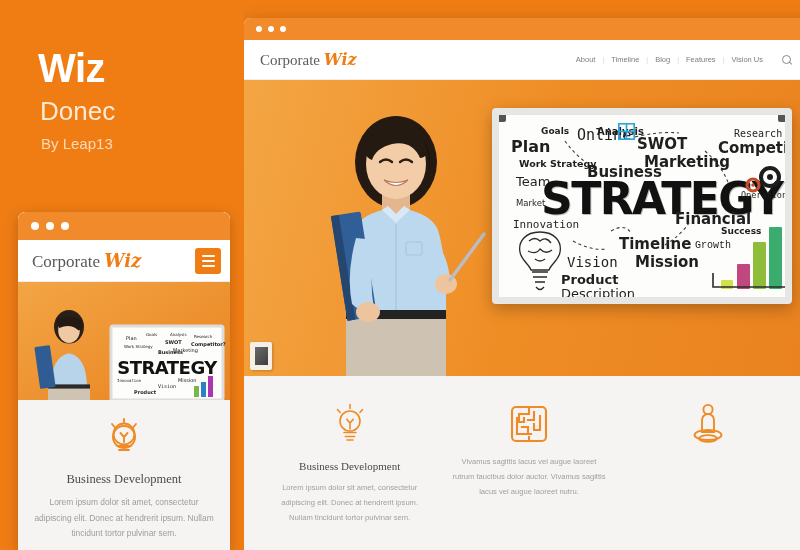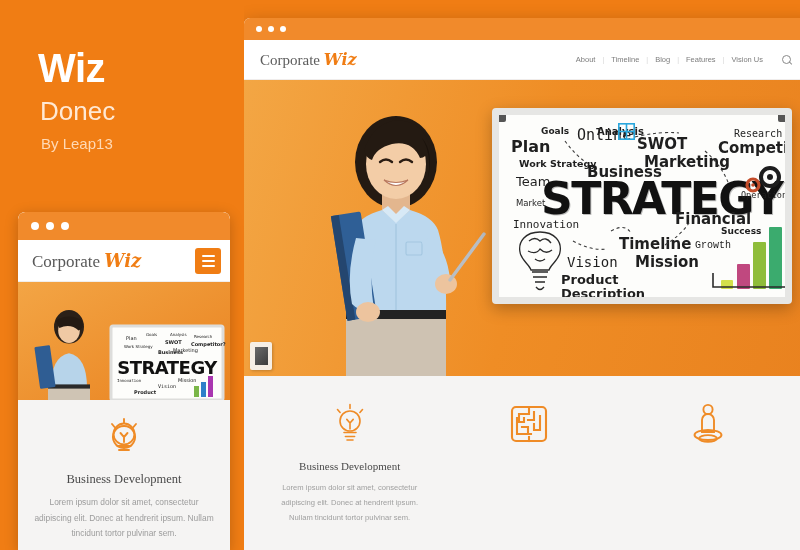--- a/index.html
+++ b/index.html
@@ -344,21 +344,21 @@
         <span class="w big" style="left:42px;top:62px;">STRATEGY</span>
         <span class="w mono" style="left:242px;top:76px;font-size:8.5px;">Operations</span>
         <span class="w mono" style="left:14px;top:104px;font-size:11px;">Innovation</span>
         <span class="w" style="left:176px;top:97px;font-size:15px;font-weight:bold;">Financial</span>
         <span class="w" style="left:222px;top:112px;font-size:9px;font-weight:bold;">Success</span>
         <span class="w mono" style="left:196px;top:126px;font-size:10px;font-family:Liberation Mono, monospace;">Growth</span>
         <span class="w" style="left:120px;top:122px;font-size:15px;font-weight:bold;">Timeline</span>
         <span class="w mono" style="left:68px;top:140px;font-size:14px;">Vision</span>
         <span class="w" style="left:136px;top:140px;font-size:15px;font-weight:bold;">Mission</span>
         <span class="w" style="left:62px;top:158px;font-size:13px;font-weight:bold;">Product</span>
-        <span class="w" style="left:62px;top:172px;font-size:13px;font-weight:bold;">Description</span>
+        <span class="w" style="left:62px;top:172px;font-size:13px;font-weight:normal;">Description</span>
 
         <svg style="position:absolute;left:16px;top:114px;" width="50" height="66" viewBox="0 0 50 66" fill="none" stroke="#2a2a2a" stroke-width="1.3">
           <path d="M25 3 C10 3 3 13 5 23 C6 31 14 35 16 41 h18 c2 -6 10 -10 11 -18 C47 13 40 3 25 3 z"></path>
           <path d="M14 12 q6 -5 11 0 q6 -5 11 2 M13 22 q8 4 12 -2 q6 6 12 1 M20 30 q5 4 10 0"></path>
           <path d="M17 43 h16 M18 48 h14 M20 53 h10 M21 58 q4 5 8 0"></path>
         </svg>
 
         <svg style="position:absolute;left:245px;top:50px;" width="40" height="28" viewBox="0 0 40 28">
           <circle cx="26" cy="12" r="9" fill="none" stroke="#1d1d1d" stroke-width="4"></circle>
           <circle cx="26" cy="12" r="3" fill="#1d1d1d"></circle>
@@ -414,20 +414,21 @@
         <svg width="38" height="38" viewBox="0 0 38 38" fill="none" stroke="#ef8b26" stroke-width="2.1" stroke-linecap="square">
           <rect x="2" y="2" width="34" height="34" rx="4"></rect>
           <path d="M19 2 v7 h-10 v8 h5 v-4"></path>
           <path d="M7 13 v16 h14"></path>
           <path d="M12 22 h6 v6"></path>
           <path d="M24 7 v8 h-6"></path>
           <path d="M30 11 v14 h-6 v-6"></path>
           <path d="M19 36 v-4"></path>
         </svg>
       </div>
+      <div class="f-text">Vivamus sagittis lacus vel augue laoreet rutrum faucibus dolor auctor. Vivamus sagittis lacus vel augue laoreet nutru.</div>
     </div>
 
     <div class="col">
       <div class="ic">
         <svg width="34" height="42" viewBox="0 0 34 42" fill="none" stroke="#ef8b26" stroke-width="1.9" stroke-linecap="round">
           <circle cx="17" cy="6.5" r="4.6"></circle>
           <path d="M11 17 a6 6 0 0 1 12 0 v12 h-12 z"></path>
           <ellipse cx="17" cy="32" rx="13.5" ry="5"></ellipse>
           <ellipse cx="17" cy="35.5" rx="9" ry="3.4"></ellipse>
         </svg>

